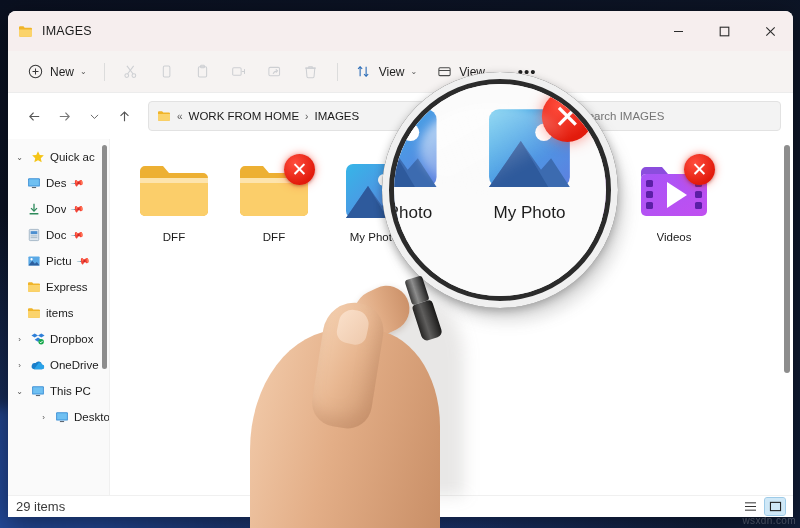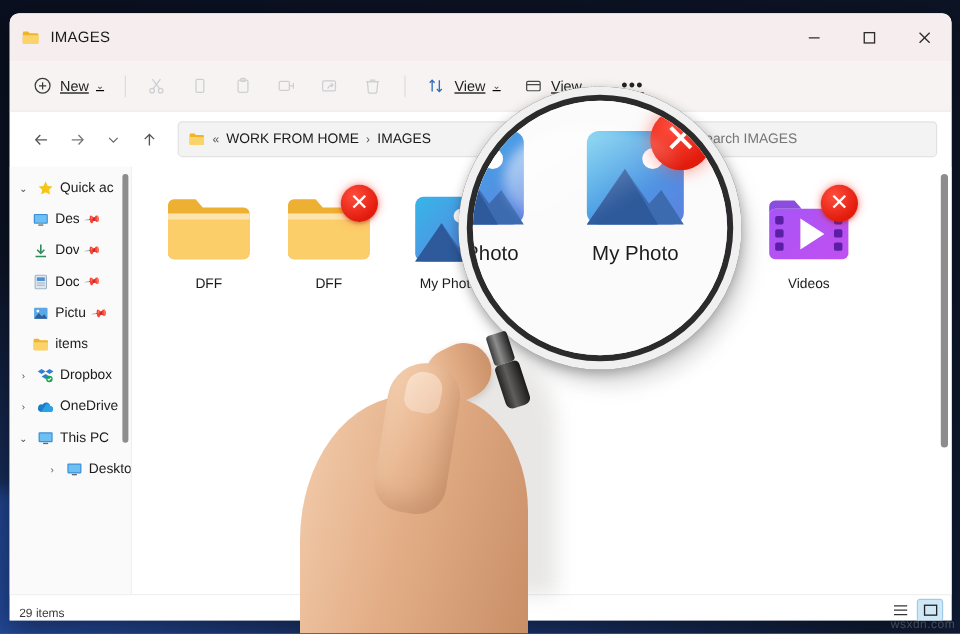--- a/index.html
+++ b/index.html
@@ -63,21 +63,20 @@
 
   
   #toolbar {
     height: 42px;
     background: #f6f3f2;
     border-bottom: 1px solid #ececec;
     display: flex; align-items: center;
     padding: 0 10px;
     gap: 2px;
     position: relative;
-    text-decoration: underline;
   }
   .tb-btn {
     height: 30px;
     display: flex; align-items: center; gap: 6px;
     padding: 0 8px; border-radius: 4px;
     font-size: 12px; color: #1f1f1f;
   }
   .tb-icon { display:flex; align-items:center; justify-content:center; width:18px; height:18px; }
   .tb-icon.disabled { opacity: .33; }
   .tb-sep {
@@ -214,23 +213,23 @@
     position: absolute; right: 3px; top: 6px;
     width: 6px; height: 228px;
     background: #8d8d8d; border-radius: 3px;
   }
 
   
   #statusbar {
     height: 22px;
     background: #ffffff;
     border-top: 1px solid #f0f0f0;
-    display: flex; align-items: flex-end;
+    display: flex; align-items: center;
     padding: 0 8px;
-    font-size: 10px; color: #3a3a3a;
+    font-size: 13px; color: #3a3a3a;
   }
   #status-views { margin-left: auto; display: flex; align-items: center; gap: 5px; }
   .viewtog {
     width: 20px; height: 17px; border-radius: 2px;
     display:flex; align-items:center; justify-content:center;
   }
   .viewtog.active { background: #cfe8f7; outline: 1px solid #9ecbe8; }
 
   
   #magnifier {
@@ -612,20 +611,29 @@
           <svg width="14" height="14" viewBox="0 0 16 16">
               <rect x="1.6" y="2.8" width="12.8" height="10.4" rx="1" fill="#5aa9e6"></rect>
               <circle cx="5.2" cy="6" r="1.3" fill="#fff"></circle>
               <path d="M1.6 13.2 6 7.8l3 3.4 2.2-2.2 3.2 4.2Z" fill="#2d5f9e"></path>
             </svg>
         </span>
         <span class="nav-label">Pictu</span>
         <span class="pin">📌</span>
       </div>
 
+      <div class="nav-item lvl1">
+        <span class="nav-ico">
+          <svg width="14" height="12" viewBox="0 0 16 14">
+              <path d="M1 2.6A1.2 1.2 0 0 1 2.2 1.4h3.6l1.3 1.5h6.7A1.2 1.2 0 0 1 15 4.1v7.3A1.2 1.2 0 0 1 13.8 12.6H2.2A1.2 1.2 0 0 1 1 11.4Z" fill="#f0b429"></path>
+              <path d="M1 4.8h14v6.6A1.2 1.2 0 0 1 13.8 12.6H2.2A1.2 1.2 0 0 1 1 11.4Z" fill="#fbd36b"></path>
+            </svg>
+        </span>
+        <span class="nav-label">Express</span>
+      </div>
 
 
       <div class="nav-item lvl1">
         <span class="nav-ico">
           <svg width="14" height="12" viewBox="0 0 16 14">
               <path d="M1 2.6A1.2 1.2 0 0 1 2.2 1.4h3.6l1.3 1.5h6.7A1.2 1.2 0 0 1 15 4.1v7.3A1.2 1.2 0 0 1 13.8 12.6H2.2A1.2 1.2 0 0 1 1 11.4Z" fill="#f0b429"></path>
               <path d="M1 4.8h14v6.6A1.2 1.2 0 0 1 13.8 12.6H2.2A1.2 1.2 0 0 1 1 11.4Z" fill="#fbd36b"></path>
             </svg>
         </span>
         <span class="nav-label">items</span>

